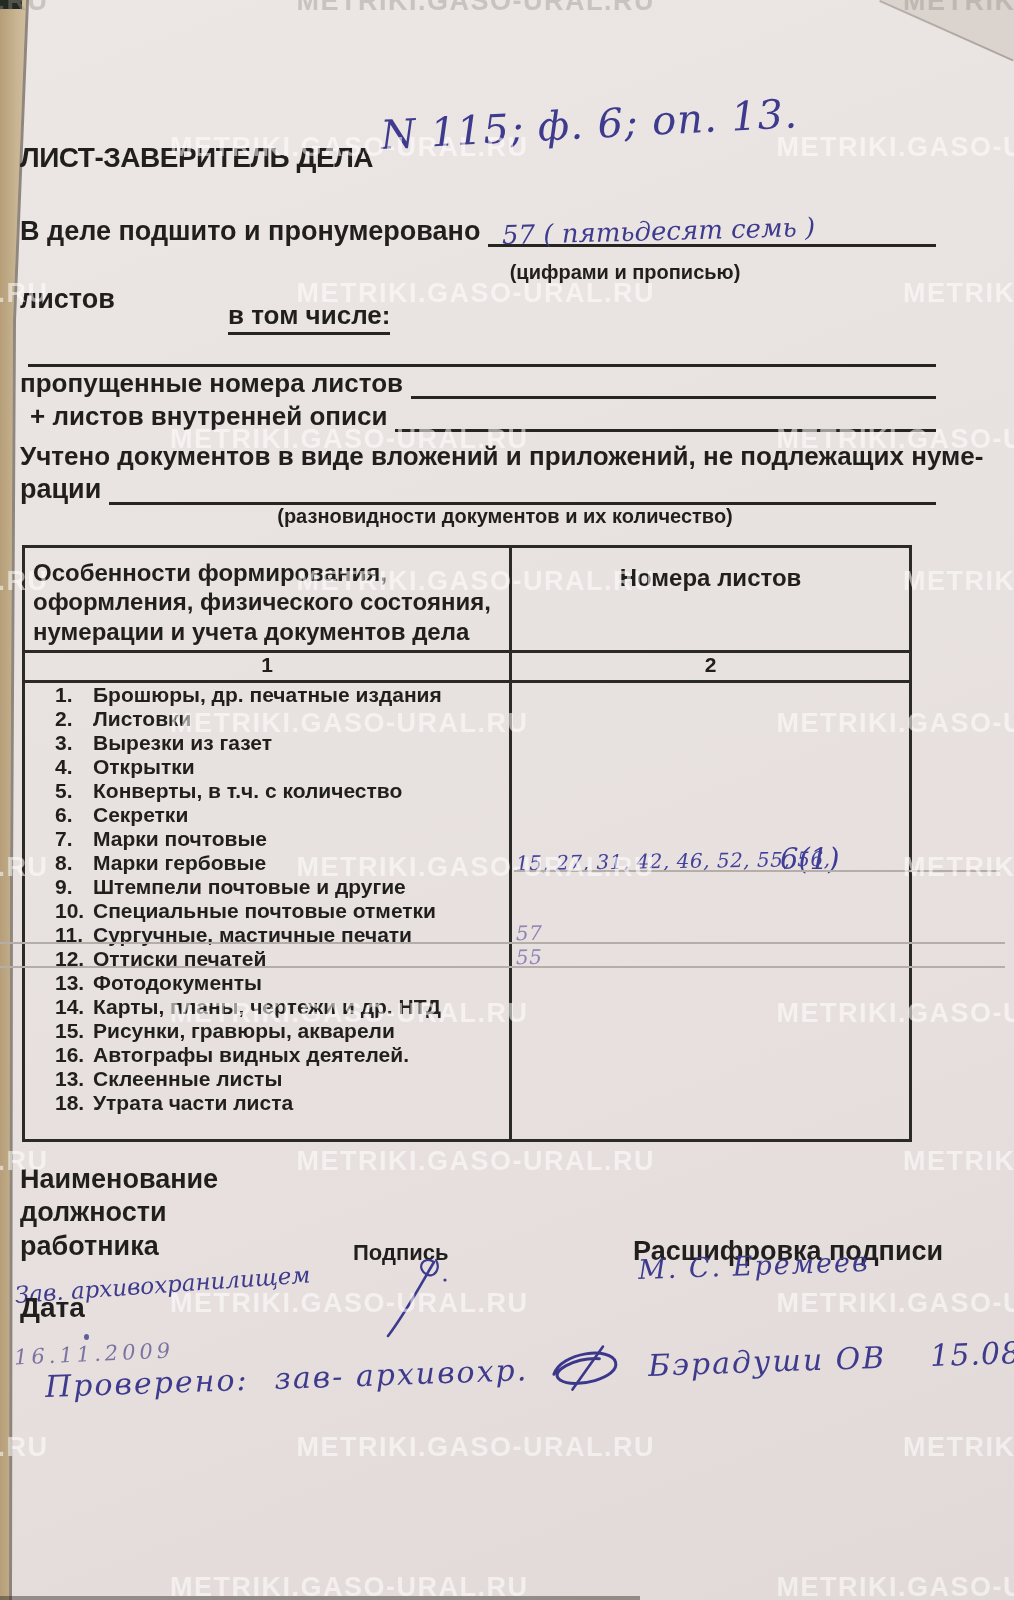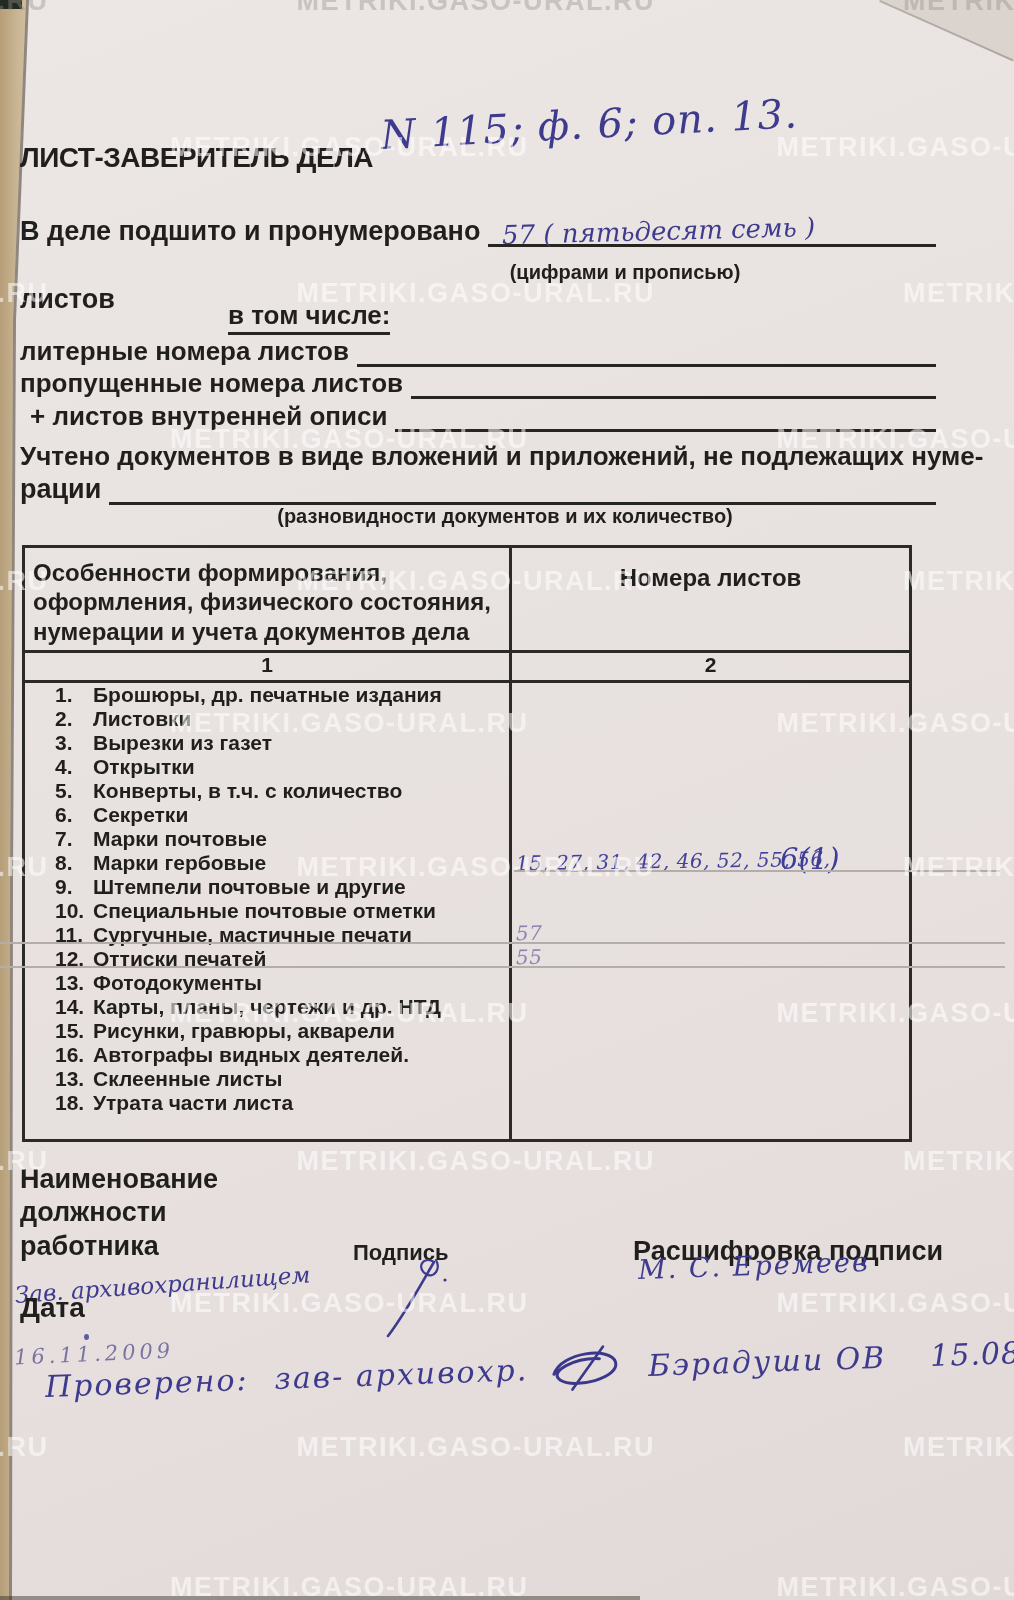--- a/index.html
+++ b/index.html
@@ -105,21 +105,20 @@
     <span class="lbl" style="font-size:27px;">В деле подшито и пронумеровано</span>
     <span class="rule">
       <span class="hw ink" style="font-size:26px;transform:rotate(-1.5deg);">57 ( пятьдесят семь )</span>
     </span>
   </div>
   <div class="pr" style="left:20px;top:248px;font-size:27px;margin-top:36px;">листов</div>
   <div class="caption" style="left:470px;top:236px;width:310px;font-size:20px;margin-top:25px;">(цифрами и прописью)</div>
 
   <div class="pr" style="left:228px;top:300px;font-size:26px;border-bottom:3px solid #262522;padding-bottom:1px;">в том числе:</div>
   <div class="line-filled" style="top:332px;">
-    <span class="lbl">литерные номера листов</span>
     <span class="rule"></span>
   </div>
   <div class="line-filled" style="top:364px;">
     <span class="lbl">пропущенные номера листов</span>
     <span class="rule"></span>
   </div>
   <div class="line-filled" style="top:397px;">
     <span class="lbl" style="padding-left:10px;">+ листов внутренней описи</span>
     <span class="rule"></span>
   </div>

